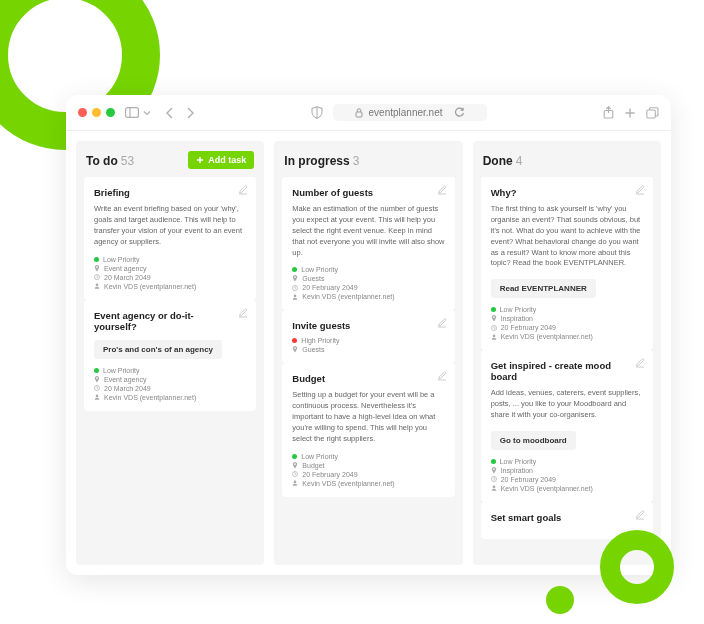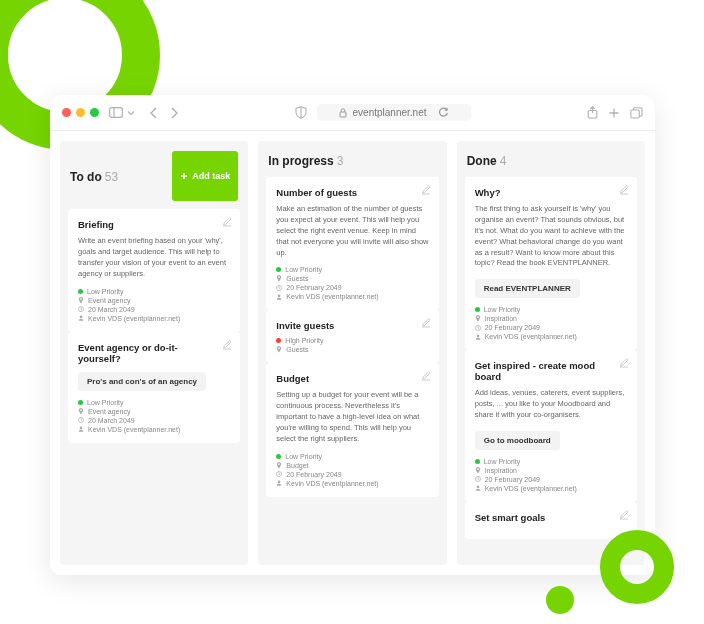--- a/index.html
+++ b/index.html
@@ -37,21 +37,21 @@
       right: 130px;
       width: 28px;
       height: 28px;
       background: #76d500;
       border-radius: 50%;
       z-index: 3;
     }
     .window {
       position: absolute;
       top: 95px;
-      left: 50px;
+      left: 66px;
       width: 605px;
       height: 480px;
       background: #fff;
       border-radius: 12px;
       box-shadow: 0 6px 28px rgba(0,0,0,0.10);
       overflow: hidden;
       z-index: 2;
     }
     .titlebar {
       height: 36px;
@@ -106,21 +106,21 @@
     }
     .col-title { font-size: 12px; font-weight: 700; color: #222; }
     .col-count { font-size: 12px; font-weight: 400; color: #aaa; margin-left: 3px; }
     .add-task-btn {
       background: #76d500;
       color: #fff;
       font-size: 9px;
       font-weight: 600;
       border: none;
       border-radius: 3px;
-      padding: 20px 8px;
+      padding: 4px 8px;
       display: flex;
       align-items: center;
       gap: 4px;
       cursor: pointer;
     }
     .cards { display: flex; flex-direction: column; overflow: hidden; }
     .card {
       background: #fff;
       border-radius: 3px;
       padding: 10px;

